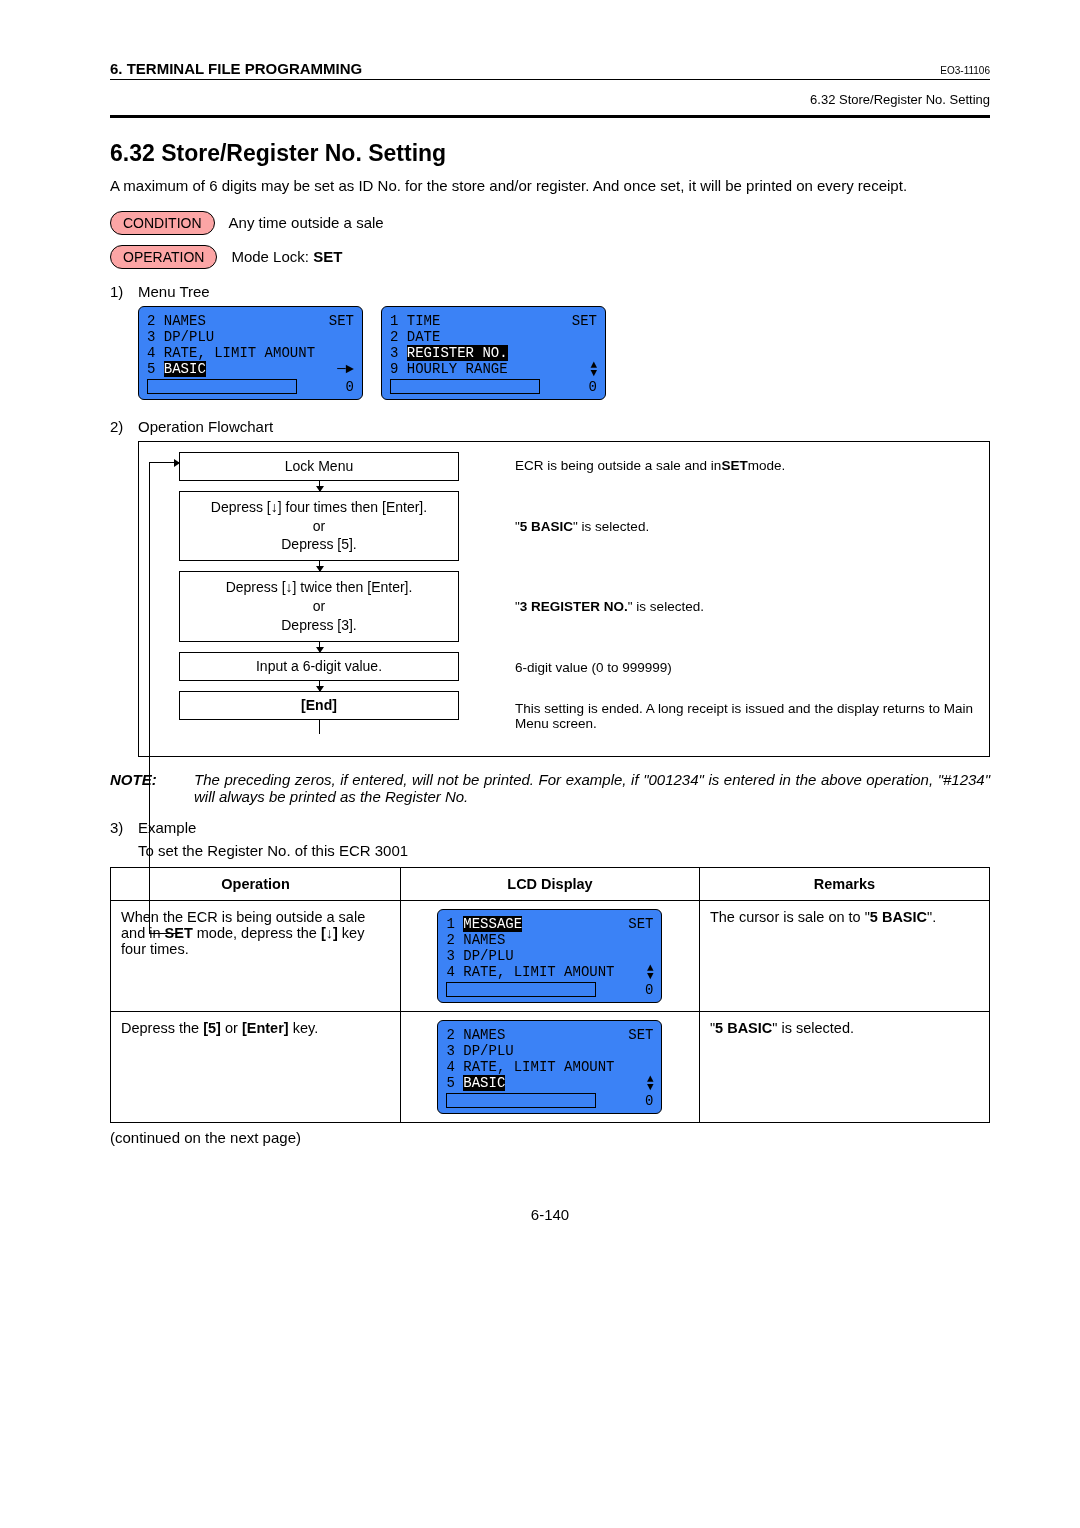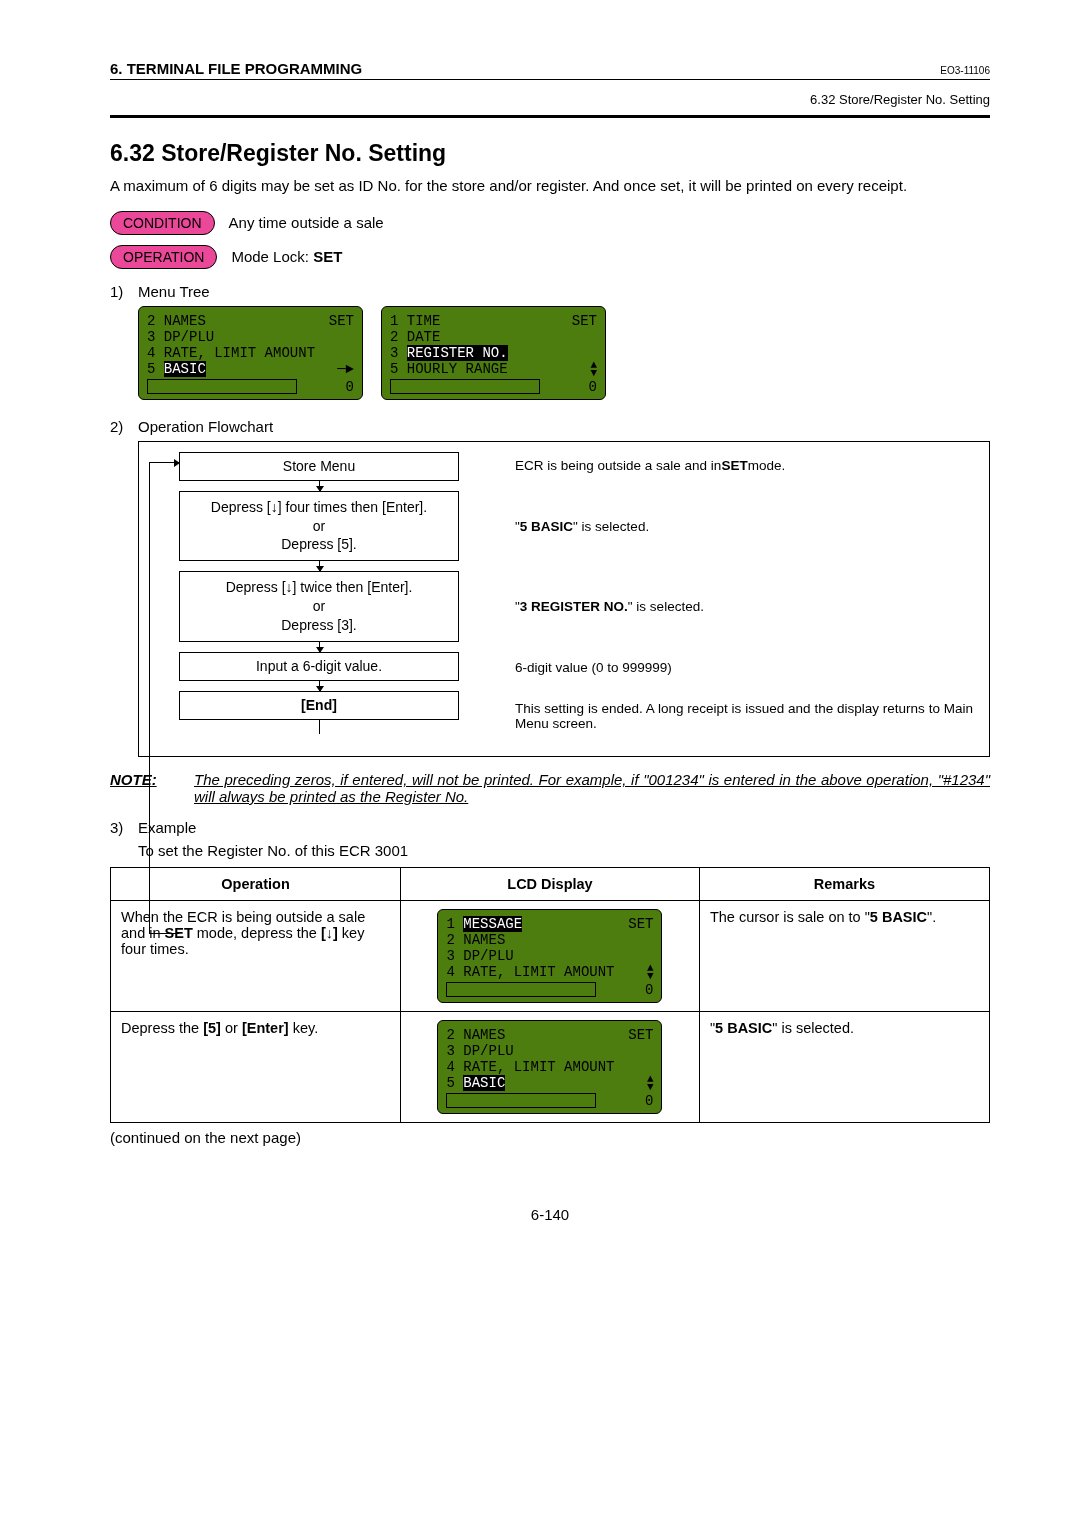--- a/index.html
+++ b/index.html
@@ -24,39 +24,39 @@
   .header-right { font-size: 10px; }
   .sub-header { text-align: right; font-size: 13px; margin-top: 12px; margin-bottom: 8px; }
   .heavy-rule { border-top: 3px solid #000; margin-top: 6px; margin-bottom: 22px; }
   h1 { font-size: 23px; font-weight: bold; margin: 22px 0 8px; }
   p { margin: 0 0 14px; line-height: 1.45; }
   .pill {
     display: inline-block;
     border: 1.4px solid #000;
     border-radius: 14px;
     padding: 3px 12px;
-    background: #ec4899;
+    background: #fca5a5;
     font-size: 14px;
     margin-right: 14px;
     min-width: 100px;
     text-align: right;
   }
   .pill-row { display: flex; align-items: center; margin: 10px 0; }
   .pill-text { font-size: 15px; }
   .numitem { display: flex; margin: 14px 0 6px; }
   .numitem .num { width: 28px; }
   .menu-tree-row { display: flex; gap: 18px; margin: 6px 0 18px 28px; }
   .lcd {
     border: 1.4px solid #000;
     border-radius: 6px;
     padding: 6px 8px 4px;
     font-family: "Courier New", monospace;
     font-size: 14px;
     width: 225px;
-    background: #4d7c0f;
+    background: #3b82f6;
     position: relative;
   }
   .lcd .line { display: flex; justify-content: space-between; white-space: pre; }
   .lcd .hl { background: #000; color: #fff; }
   .lcd-input-row { display: flex; justify-content: space-between; align-items: center; margin-top: 2px; }
   .lcd-input {
     border: 1.2px solid #000;
     width: 150px;
     height: 15px;
   }
@@ -93,21 +93,21 @@
   .vline-noarrow::after { display:none; }
   .flow-left-entry { position: relative; width: 280px; }
   .loopback {
     position:absolute; left:-30px; top:10px; width:30px; height:472px;
     border-left:1.5px solid #000; border-top:1.5px solid #000; border-bottom:1.5px solid #000;
   }
   .loopback::before {
     content:""; position:absolute; right:-1px; top:-4px;
     border-top:4px solid transparent; border-bottom:4px solid transparent; border-left:6px solid #000;
   }
-  .note-block { display:flex; margin: 14px 0 10px; font-style: italic; text-align: justify; text-decoration: underline;}
+  .note-block { display:flex; margin: 14px 0 10px; font-style: italic; text-align: justify;}
   .note-block .lbl { font-weight: bold; width: 84px; flex-shrink:0;}
   table.ex {
     border-collapse: collapse;
     width: 100%;
     margin: 8px 0 6px;
   }
   table.ex th, table.ex td {
     border: 1.3px solid #000;
     padding: 8px 10px;
     vertical-align: top;
@@ -159,38 +159,38 @@
     <div class="line"><span class="mono"><span>5 </span><span class="hl">BASIC</span></span><span>─►</span></div>
     <div class="lcd-input-row">
       <span class="lcd-input"></span>
       <span class="mono lcd-right-slot">0</span>
     </div>
   </div>
   <div class="lcd">
     <div class="line"><span class="mono">1 TIME</span><span class="mono">SET</span></div>
     <div class="line"><span class="mono">2 DATE</span></div>
     <div class="line"><span class="mono"><span>3 </span><span class="hl">REGISTER NO.</span></span></div>
-    <div class="line"><span class="mono">5 HOURLY RANGE</span><span class="arrow-updown">▲<br>▼</span></div>
+    <div class="line"><span class="mono">9 HOURLY RANGE</span><span class="arrow-updown">▲<br>▼</span></div>
     <div class="lcd-input-row">
       <span class="lcd-input"></span>
       <span class="mono lcd-right-slot">0</span>
     </div>
   </div>
 </div>
 
 <div class="numitem">
   <span class="num">2)</span>
   <span>Operation Flowchart</span>
 </div>
 
 <div class="flow-outer">
   <div class="flow-left">
     <div class="flow-left-entry">
       <div class="loopback"></div>
-      <div class="fb">Store Menu</div>
+      <div class="fb">Lock Menu</div>
     </div>
     <div class="vline"></div>
     <div class="fb fb-tall">
       <span>Depress [↓] four times then [Enter].</span><br>
       <span>or</span><br>
       <span>Depress [5].</span>
     </div>
     <div class="vline"></div>
     <div class="fb fb-tall">
       <span>Depress [↓] twice then [Enter].</span><br>

